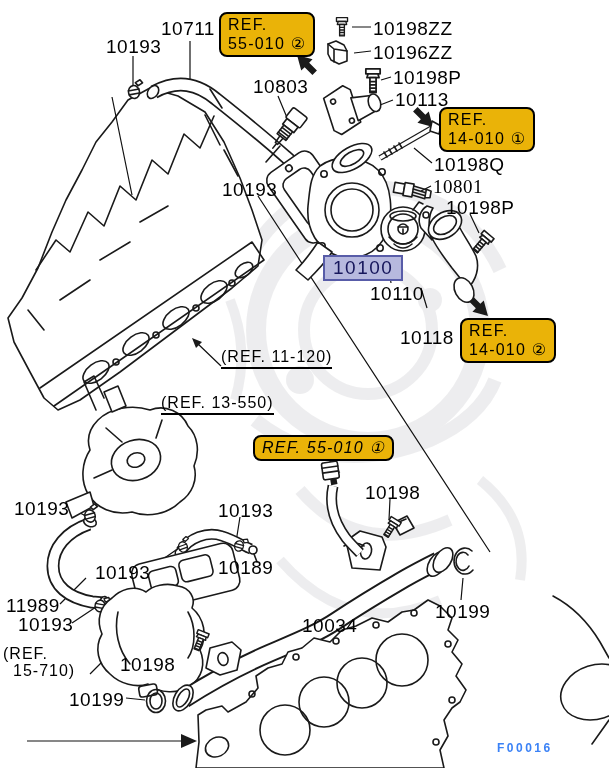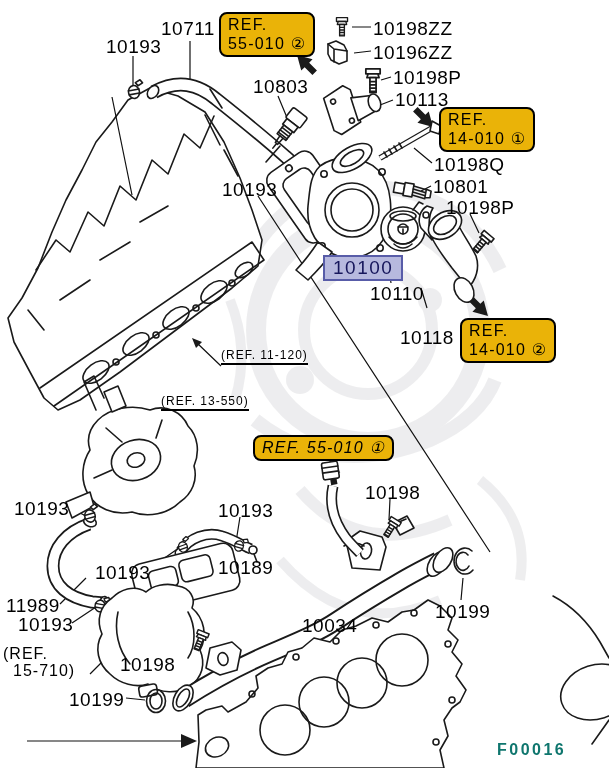--- a/index.html
+++ b/index.html
@@ -6,22 +6,22 @@
   #stage{position:relative;width:609px;height:768px;background:#fff;overflow:hidden;
          font-family:"Liberation Sans",sans-serif;}
   #art{position:absolute;left:0;top:0;}
   #label-layer{position:absolute;left:0;top:0;width:100%;height:100%;}
   .lbl{position:absolute;white-space:pre;color:#000;line-height:1.05;}
   .part{font-size:19px;letter-spacing:.5px;}
   .highlight{font-size:19px;letter-spacing:1.5px;background:var(--hl-fill,#b7b9de);
              border:2px solid var(--hl-border,#585ca8);color:var(--hl-text,#17175c);
              padding:0 8px 1px 8px;line-height:21px;}
   .note{font-size:16px;letter-spacing:1px;}
-  .note-u{font-size:12px;letter-spacing:1px;border-bottom:2px solid #000;padding-bottom:1px;}
-  .code{font-size:16px;font-weight:bold;letter-spacing:2.5px;color:#0f766e;text-align:center;}
+  .note-u{font-size:16px;letter-spacing:1px;border-bottom:2px solid #000;padding-bottom:1px;}
+  .code{font-size:12px;font-weight:bold;letter-spacing:2.5px;color:#3b82f6;text-align:center;}
   .refbox{position:absolute;border:2px solid #000;border-radius:8px;background:#eab308;
           padding:1px 7px 2px 7px;font-size:16px;letter-spacing:1.2px;line-height:19px;
           font-family:"Liberation Sans",sans-serif;color:#000;white-space:pre;}
   .ln{fill:none;stroke:#1a1a1a;stroke-width:1.6;stroke-linejoin:round;stroke-linecap:round;}
   .fw{fill:#fff;stroke:#1a1a1a;stroke-width:1.6;stroke-linejoin:round;}
   .lead{fill:none;stroke:#111;stroke-width:1.2;}
   .tO{fill:none;stroke:#1a1a1a;}
   .tI{fill:none;stroke:#fff;}
   .blk{fill:#1a1a1a;stroke:none;}
 </style>
@@ -298,21 +298,21 @@
 
 <div id="label-layer">
       <div class="lbl part" style="left: 106px; top: 37px;">10193</div>
       <div class="lbl part" style="left: 161px; top: 19px;">10711</div>
       <div class="lbl part" style="left: 373px; top: 19px;">10198ZZ</div>
       <div class="lbl part" style="left: 373px; top: 43px;">10196ZZ</div>
       <div class="lbl part" style="left: 253px; top: 77px;">10803</div>
       <div class="lbl part" style="left: 393px; top: 68px;">10198P</div>
       <div class="lbl part" style="left: 395px; top: 90px;">10113</div>
       <div class="lbl part" style="left: 434px; top: 155px;">10198Q</div>
-      <div class="lbl part" style="left: 433px; top: 177px;">10801</div>
+      <div class="lbl part" style="left: 433px; top: 177px; font-family: Liberation Serif, serif;">10801</div>
       <div class="lbl part" style="left: 446px; top: 198px;">10198P</div>
       <div class="lbl part" style="left: 222px; top: 180px;">10193</div>
       <div class="lbl highlight" style="left: 323px; top: 255px;">10100</div>
       <div class="lbl part" style="left: 370px; top: 284px;">10110</div>
       <div class="lbl part" style="left: 400px; top: 309px; margin-top: 19px;">10118</div>
       <div class="lbl note-u" style="left: 221px; top: 349px;">(REF. 11-120)</div>
       <div class="lbl note-u" style="left: 161px; top: 395px;">(REF. 13-550)</div>
       <div class="lbl part" style="left: 365px; top: 483px;">10198</div>
       <div class="lbl part" style="left: 14px; top: 499px;">10193</div>
       <div class="lbl part" style="left: 218px; top: 501px;">10193</div>

